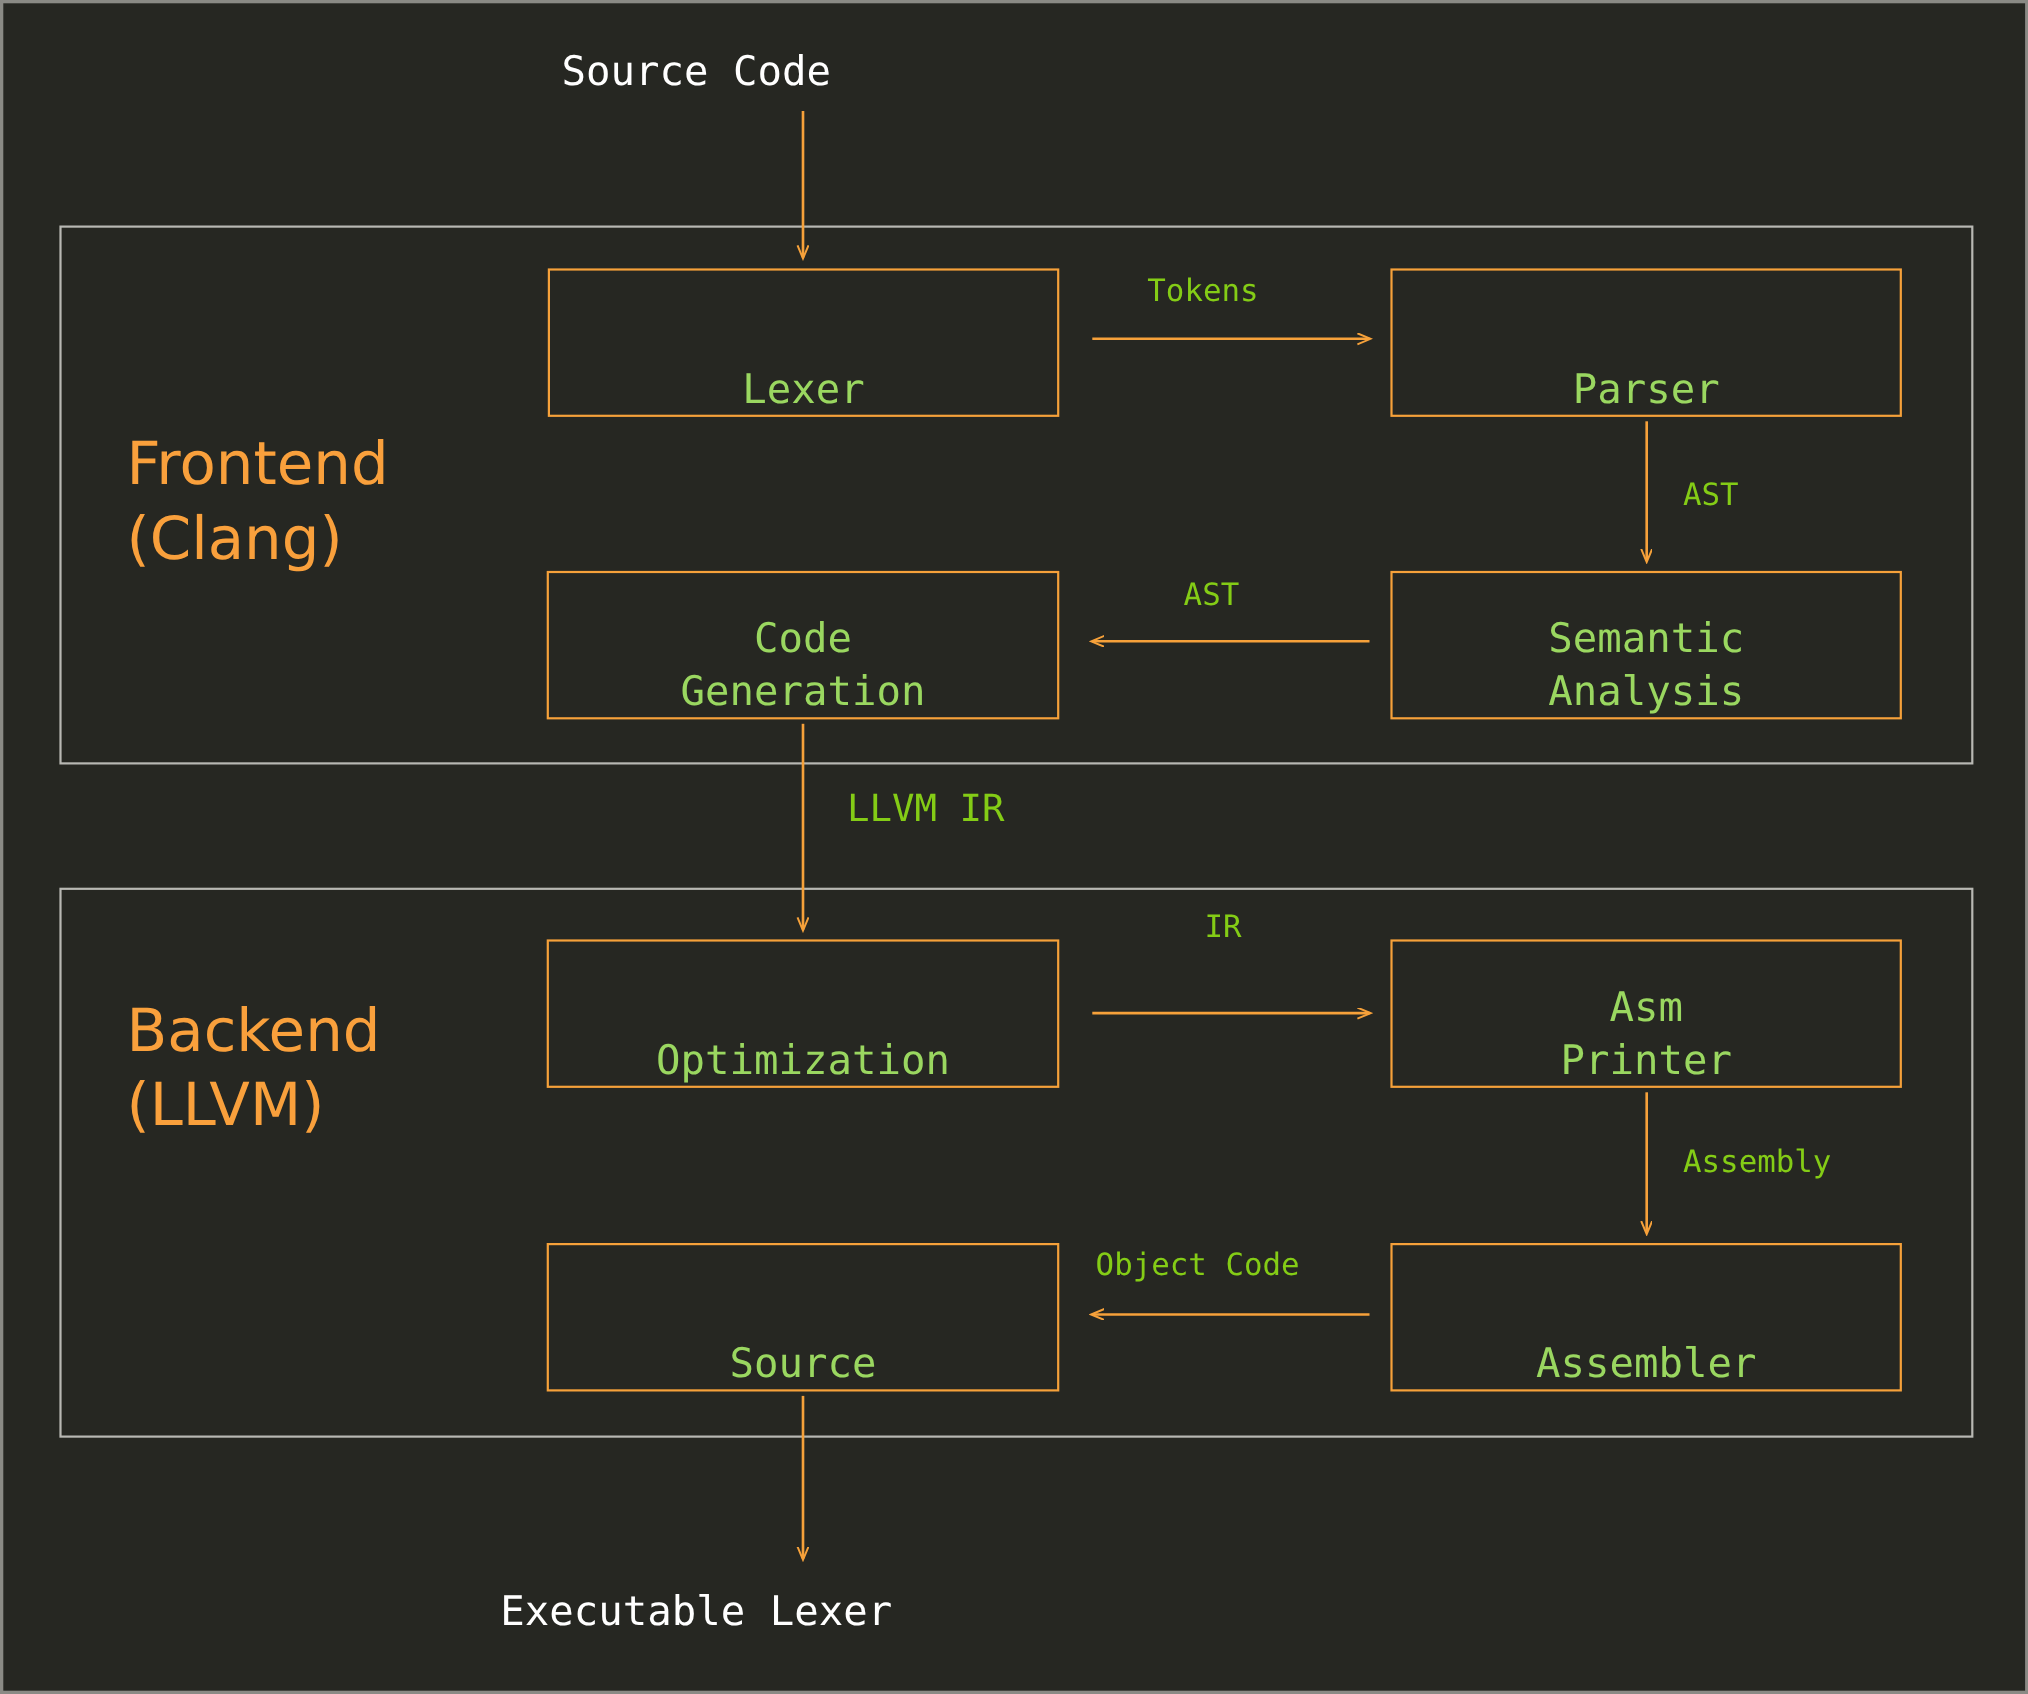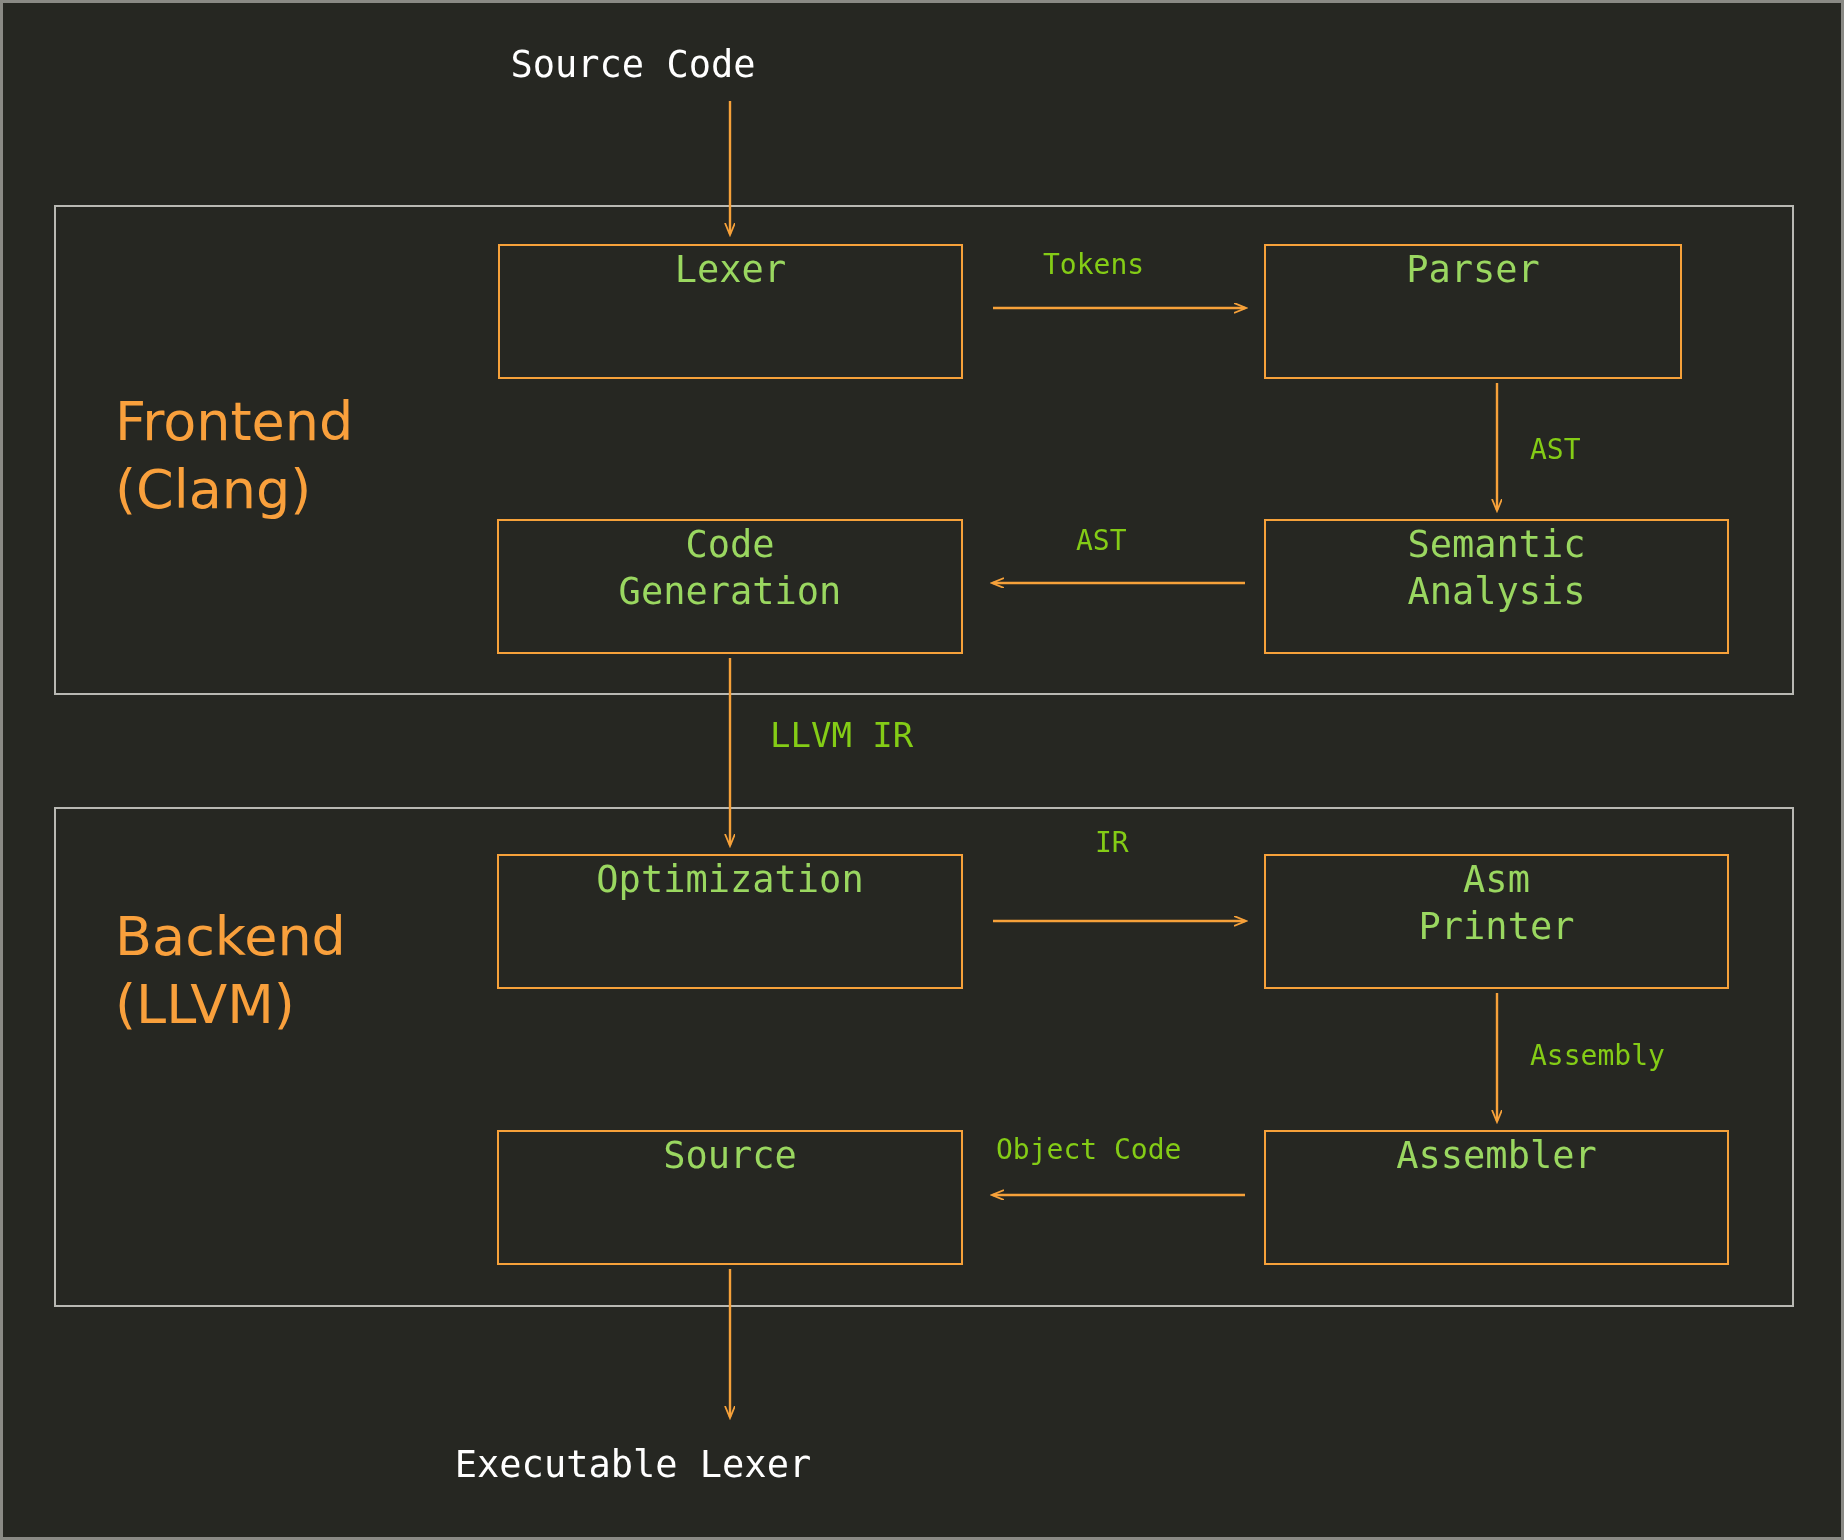--- a/index.html
+++ b/index.html
@@ -34,21 +34,21 @@
     line-height: 1.25;
     white-space: pre;
     text-align: left;
   }
   
   .node {
     position: absolute;
     border: 2px solid #f6a13a;
     box-sizing: border-box;
     display: flex;
-    align-items: flex-start;
+    align-items: flex-end;
     justify-content: center;
     text-align: center;
   }
   .node-label {
     color: #9ad760;
     font-family: "DejaVu Sans Mono", monospace;
     font-size: 37px;
     line-height: 1.28;
     white-space: pre;
   }
@@ -90,21 +90,21 @@
   <div class="io-text" style="left:380px; top:40px; width:500px;">Source Code</div>
 
   <div class="group-box" style="left:51px; top:202px; width:1740px; height:490px;"></div>
   <div class="group-label" style="left:112px; top:385px; width:400px;">Frontend
 (Clang)</div>
 
   <div class="node" style="left:495px; top:241px; width:465px; height:135px;">
     <span class="node-label">Lexer</span>
   </div>
 
-  <div class="node" style="left:1261px; top:241px; width:418px; height:135px;">
+  <div class="node" style="left:1261px; top:241px; width:465px; height:135px;">
     <span class="node-label">Parser</span>
   </div>
 
   <div class="node" style="left:1261px; top:516px; width:465px; height:135px;">
     <span class="node-label">Semantic
 Analysis</span>
   </div>
 
   <div class="node" style="left:494px; top:516px; width:466px; height:135px;">
     <span class="node-label">Code

